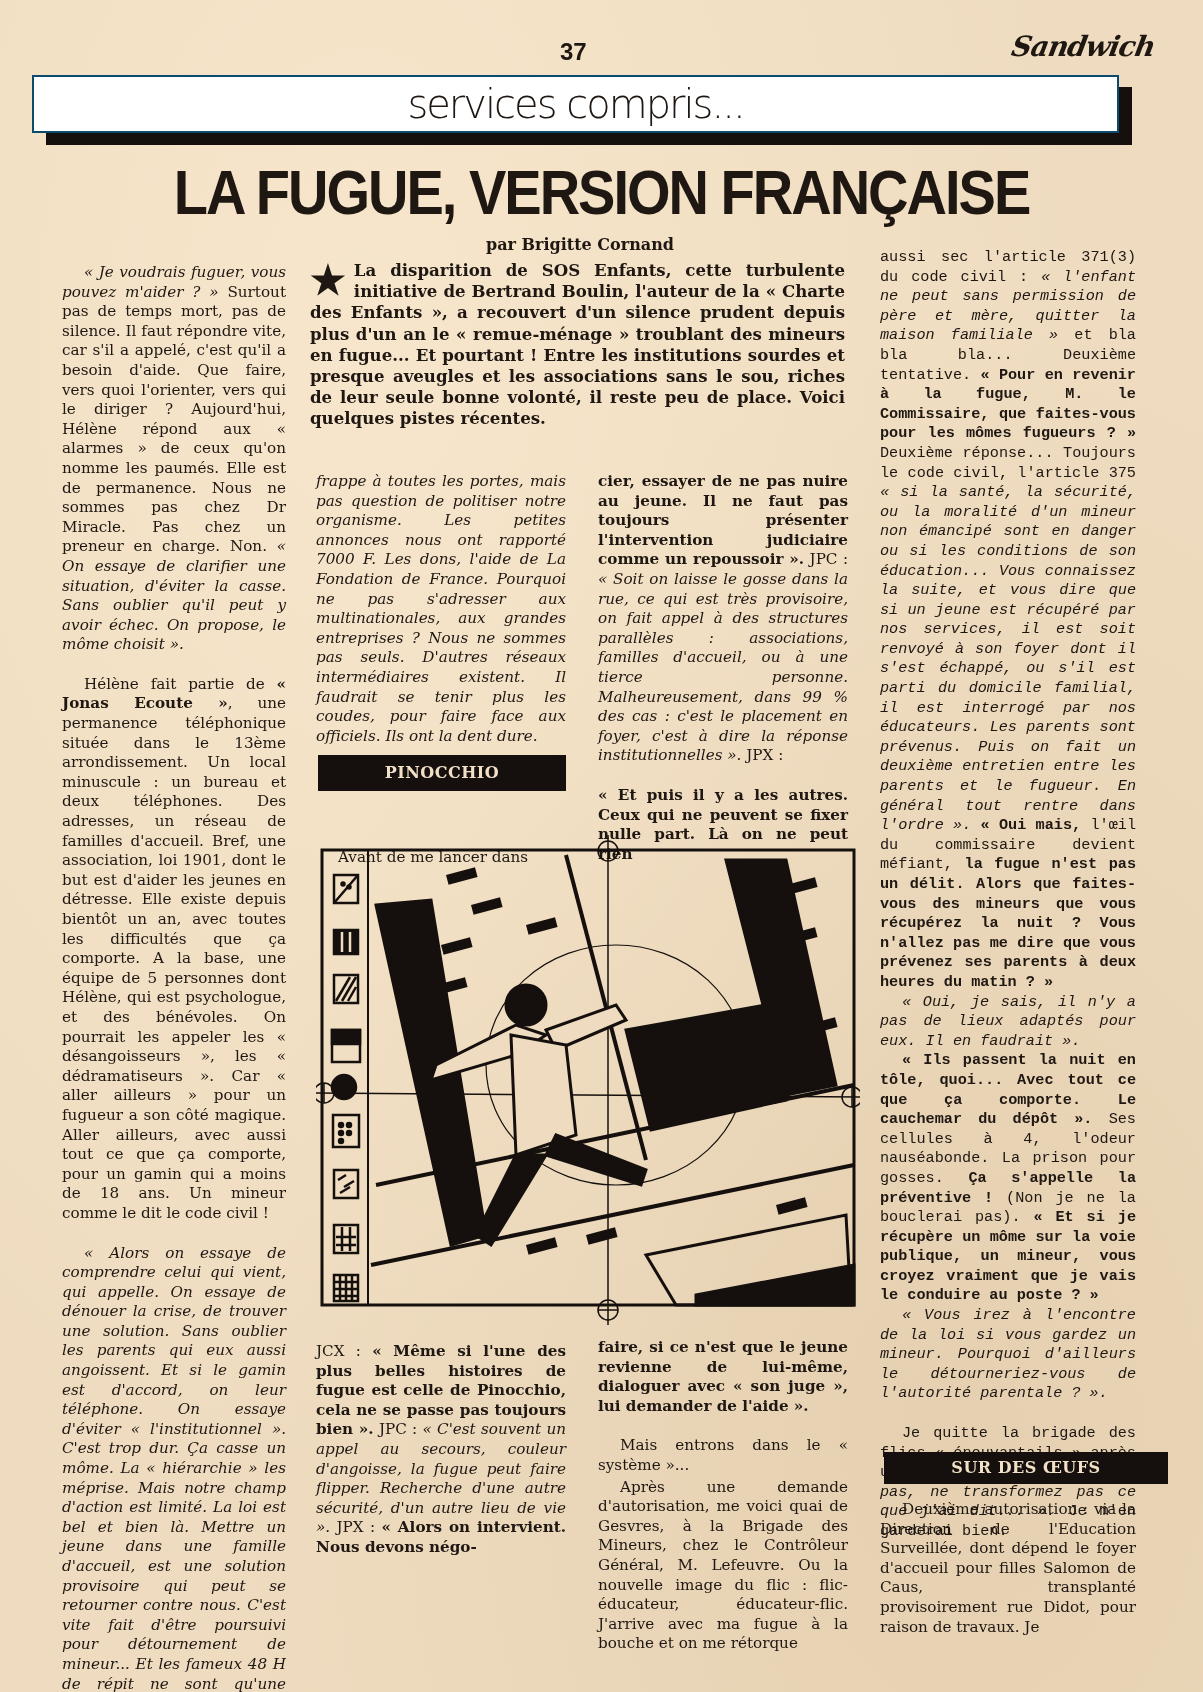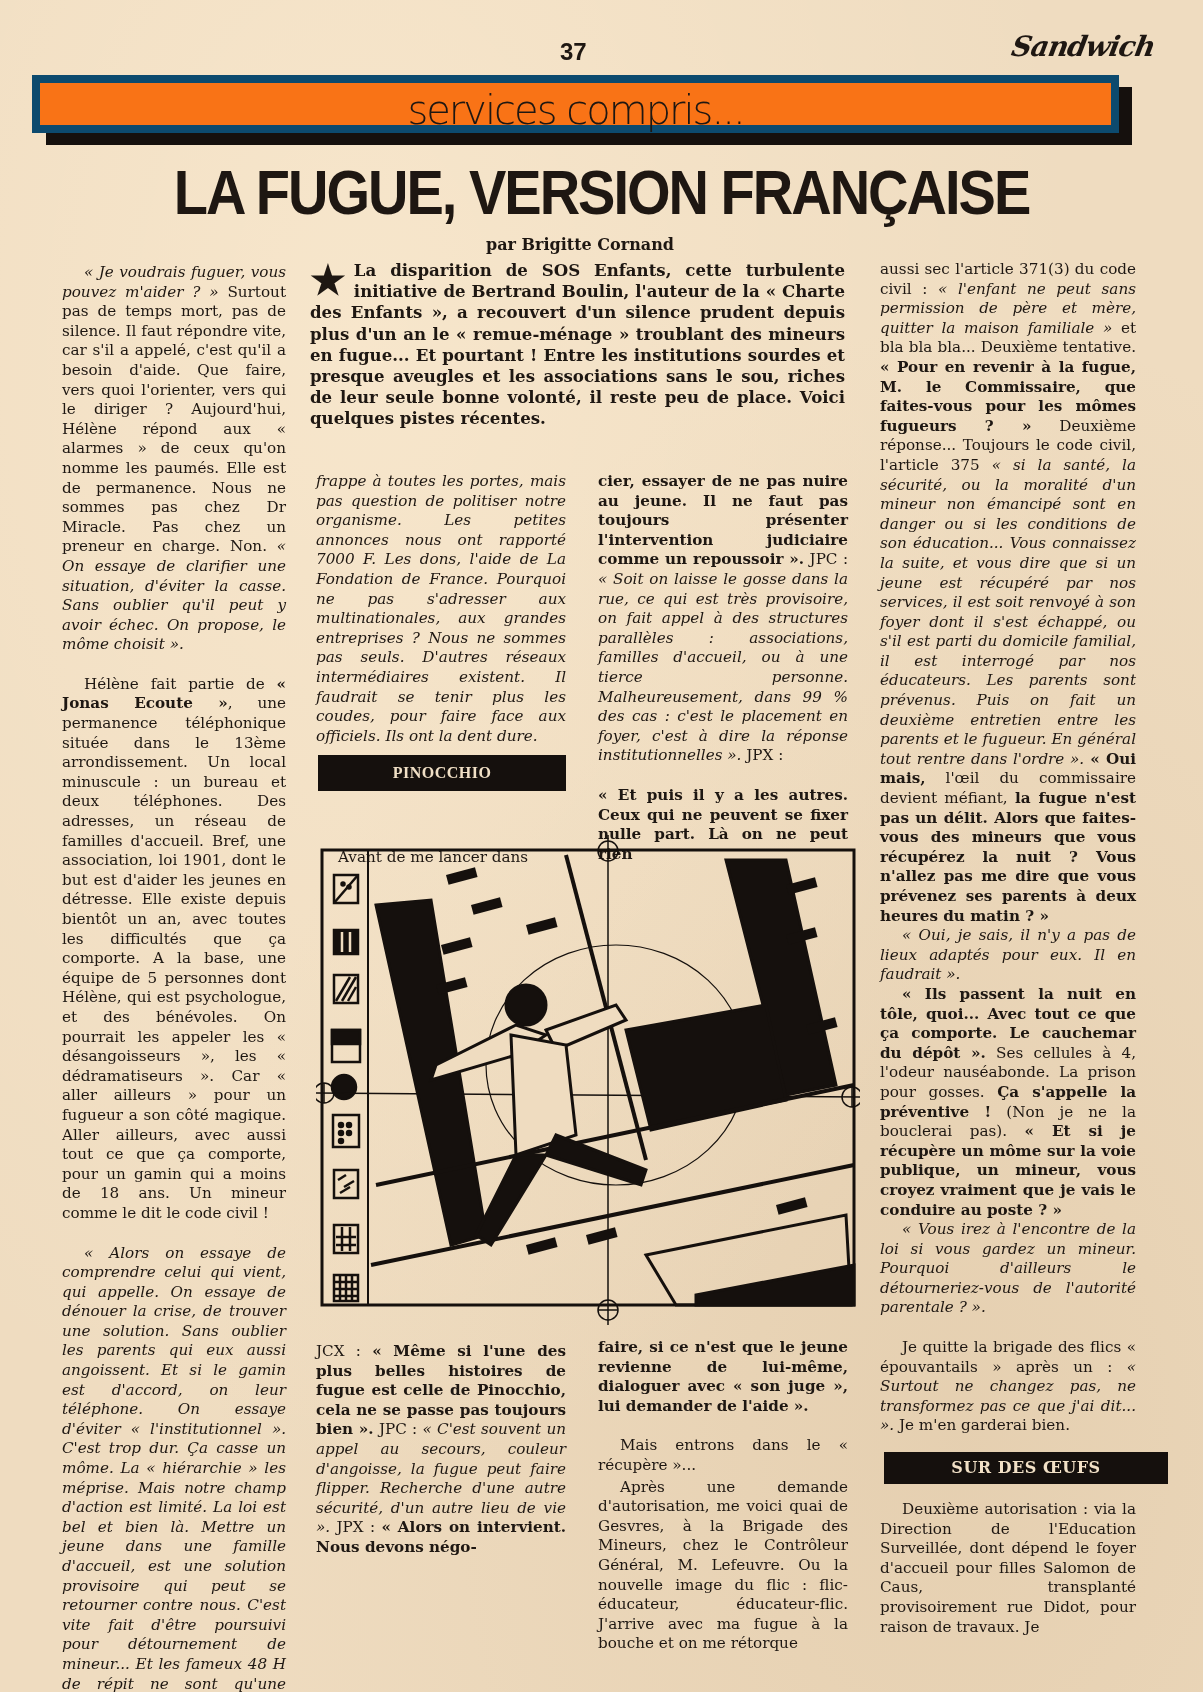--- a/index.html
+++ b/index.html
@@ -9,43 +9,43 @@
     background-image: radial-gradient(ellipse at 30% 20%, rgba(255,240,215,0.5), rgba(0,0,0,0) 60%),
                       radial-gradient(ellipse at 80% 85%, rgba(200,170,130,0.25), rgba(0,0,0,0) 55%);
     color: #1e1712;
     font-family: "DejaVu Serif", serif;
     position: relative;
   }
   .abs { position: absolute; }
   #page-number { left: 560px; top: 38px; font: bold 24px "Liberation Sans", sans-serif; }
   #magazine-logo { left: 1012px; top: 30px; font: italic bold 28px "DejaVu Serif", serif; letter-spacing: -1px; transform: skewX(-10deg); }
   #section-banner-shadow { left: 46px; top: 87px; width: 1086px; height: 58px; background: #15100d; }
-  #section-banner { left: 32px; top: 75px; width: 1087px; height: 58px; background: #f97316; border: 8px solid #0c4a6e; box-sizing: border-box; text-align: center; }
+  #section-banner { left: 32px; top: 75px; width: 1087px; height: 58px; background: #ffffff; border: 2px solid #0c4a6e; box-sizing: border-box; text-align: center; }
   #section-banner span { font: 40px "DejaVu Sans", sans-serif; letter-spacing: -2px; line-height: 54px; font-weight: 300; }
   #headline { left: 0; top: 160px; width: 1203px; text-align: center; font: 900 56px "Liberation Sans", sans-serif; letter-spacing: -2px; transform: scaleY(1.12); font-weight: bold; }
   #byline { left: 0; top: 235px; width: 1160px; text-align: center; font: bold 16px "DejaVu Serif", serif; }
 
   .col { position: absolute; font-size: 15.2px; line-height: 19.6px; text-align: justify; hyphens: manual; }
   .col p { margin: 0; text-indent: 22px; }
   .col p.noindent { text-indent: 0; }
   .col p.gap { margin-top: 20px; }
   .it { font-style: italic; }
   .b { font-weight: bold; }
 
   #col1 { left: 62px; top: 263px; width: 224px; }
   #lead { left: 310px; top: 260px; width: 535px; font: bold 16.6px/21.2px "DejaVu Serif", serif; text-align: justify; }
   #lead .star { float: left; font-size: 40px; line-height: 40px; margin: 0 8px 0 0; }
   #col2-top { left: 316px; top: 472px; width: 250px; }
   #col3-top { left: 598px; top: 472px; width: 250px; }
-  #col4 { left: 880px; top: 260px; width: 256px; }
+  #col4 { left: 880px; top: 248px; width: 256px; font-family: Liberation Mono, monospace; }
   #col2-bottom { left: 316px; top: 1338px; width: 250px; }
   #col3-bottom { left: 598px; top: 1338px; width: 250px; }
 
   .subhead { position: absolute; background: #15100d; color: #f1e0c6; text-align: center; font: bold 16px "DejaVu Serif", serif; letter-spacing: 0.5px; }
-  #pinocchio-head { left: 318px; top: 755px; width: 248px; height: 36px; line-height: 36px; font-family: Liberation Serif, serif; }
+  #pinocchio-head { left: 318px; top: 755px; width: 248px; height: 36px; line-height: 36px; }
   #oeufs-head { left: 884px; top: 1452px; width: 284px; height: 32px; line-height: 32px; }
 
   #illustration { left: 316px; top: 835px; width: 544px; height: 490px; }
   #illustration svg { width: 100%; height: 100%; }
 </style>
 </head>
 <body>
 
 <div class="abs" id="page-number">37</div>
 <div class="abs" id="magazine-logo">Sandwich</div>
@@ -204,21 +204,21 @@
 </div>
 
 <div class="col" id="col2-bottom">
   <p class="noindent" style="margin-top:4px">
     <span>JCX : </span><span class="b">« Même si l'une des plus belles histoires de fugue est celle de Pinocchio, cela ne se passe pas toujours bien ».</span><span> JPC : </span><span class="it">« C'est souvent un appel au secours, couleur d'angoisse, la fugue peut faire flipper. Recherche d'une autre sécurité, d'un autre lieu de vie ».</span><span> JPX : </span><span class="b">« Alors on intervient. Nous devons négo-</span>
   </p>
 </div>
 
 <div class="col" id="col3-bottom">
   <p class="noindent b">faire, si ce n'est que le jeune revienne de lui-même, dialoguer avec « son juge », lui demander de l'aide ».</p>
-  <p class="gap">Mais entrons dans le « récupère »...</p>
+  <p class="gap">Mais entrons dans le « système »...</p>
   <p style="margin-top:2px">Après une demande d'autorisation, me voici quai de Gesvres, à la Brigade des Mineurs, chez le Contrôleur Général, M. Lefeuvre. Ou la nouvelle image du flic : flic-éducateur, éducateur-flic. J'arrive avec ma fugue à la bouche et on me rétorque</p>
 </div>
 
 <div class="col" id="col4">
   <p class="noindent">
     <span>aussi sec l'article 371(3) du code civil : </span><span class="it">« l'enfant ne peut sans permission de père et mère, quitter la maison familiale »</span><span> et bla bla bla... Deuxième tentative. </span><span class="b">« Pour en revenir à la fugue, M. le Commissaire, que faites-vous pour les mômes fugueurs ? »</span><span> Deuxième réponse... Toujours le code civil, l'article 375 </span><span class="it">« si la santé, la sécurité, ou la moralité d'un mineur non émancipé sont en danger ou si les conditions de son éducation... Vous connaissez la suite, et vous dire que si un jeune est récupéré par nos services, il est soit renvoyé à son foyer dont il s'est échappé, ou s'il est parti du domicile familial, il est interrogé par nos éducateurs. Les parents sont prévenus. Puis on fait un deuxième entretien entre les parents et le fugueur. En général tout rentre dans l'ordre ».</span><span class="b"> « Oui mais,</span><span> l'œil du commissaire devient méfiant, </span><span class="b">la fugue n'est pas un délit. Alors que faites-vous des mineurs que vous récupérez la nuit ? Vous n'allez pas me dire que vous prévenez ses parents à deux heures du matin ? »</span>
   </p>
   <p class="it">« Oui, je sais, il n'y a pas de lieux adaptés pour eux. Il en faudrait ».</p>
   <p>
     <span class="b">« Ils passent la nuit en tôle, quoi... Avec tout ce que ça comporte. Le cauchemar du dépôt ».</span><span> Ses cellules à 4, l'odeur nauséabonde. La prison pour gosses. </span><span class="b">Ça s'appelle la préventive !</span><span> (Non je ne la bouclerai pas). </span><span class="b">« Et si je récupère un môme sur la voie publique, un mineur, vous croyez vraiment que je vais le conduire au poste ? »</span>

